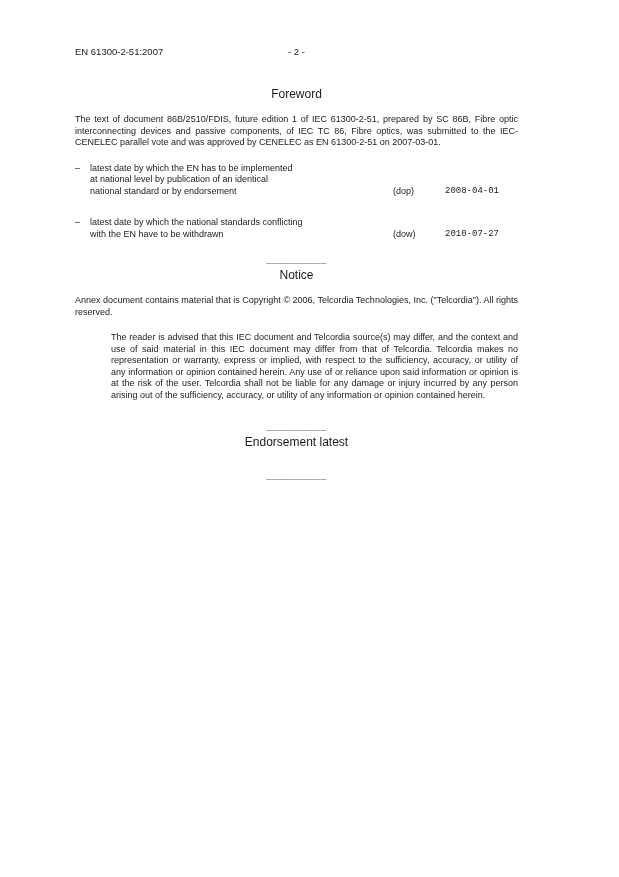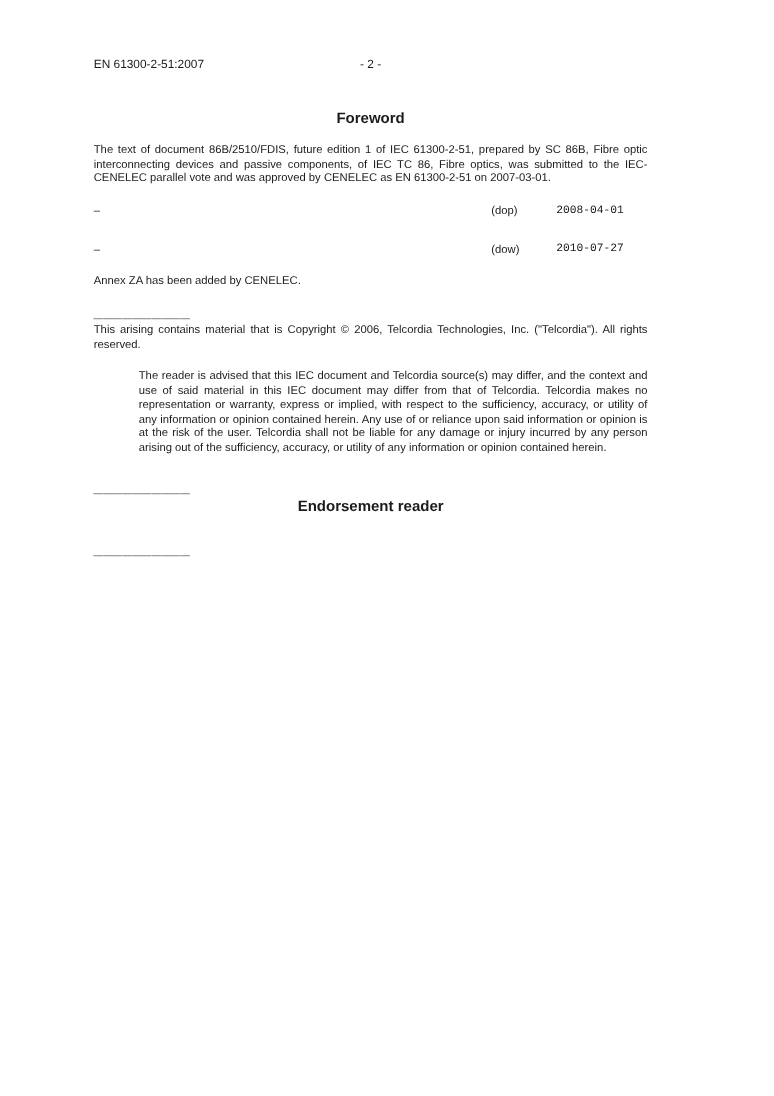--- a/index.html
+++ b/index.html
@@ -34,21 +34,21 @@
   .running-header .hdr-center {
     position: absolute;
     left: 0;
     right: 0;
     top: 0;
     text-align: center;
   }
   .doc-heading {
     font-size: 12px;
     line-height: 14px;
-    font-weight: bold;
+    font-weight: normal;
     text-align: center;
     margin: 0 0 13px 0;
   }
   .para {
     margin: 0 0 14px 0;
     text-align: justify;
   }
   .para.last {
     margin-bottom: 0;
     margin-left: 36px;
@@ -83,23 +83,23 @@
     flex: 0 0 52px;
   }
   .date-value {
     flex: 0 0 auto;
     font-family: Liberation Mono, monospace;
   }
   .annex-note {
     margin: 0;
   }
   .separator {
-    text-align: left;
+    text-align: center;
     color: #8a8a8a;
-    font-size: 13px;
+    font-size: 10px;
     line-height: 10px;
     margin: 14px 0 4px 0;
     letter-spacing: 0.5px;
   }
   .separator.before-endorse {
     margin-top: 20px;
   }
   .separator.final {
     margin-top: 21px;
   }
@@ -115,42 +115,47 @@
   </div>
 
   <div class="doc-heading">Foreword</div>
 
   <p class="para">The text of document 86B/2510/FDIS, future edition 1 of IEC 61300-2-51, prepared by SC 86B, Fibre optic interconnecting devices and passive components, of IEC TC 86, Fibre optics, was submitted to the IEC-CENELEC parallel vote and was approved by CENELEC as EN 61300-2-51 on 2007-03-01.</p>
 
 
   <div class="date-row first">
     <div class="date-desc">
       <span class="date-bullet">–</span>
+      <span class="date-text">latest date by which the EN has to be implemented
+at national level by publication of an identical
+national standard or by endorsement</span>
     </div>
     <span class="date-label">(dop)</span>
     <span class="date-value">2008-04-01</span>
   </div>
 
   <div class="date-row second">
     <div class="date-desc">
       <span class="date-bullet">–</span>
+      <span class="date-text">latest date by which the national standards conflicting
+with the EN have to be withdrawn</span>
     </div>
     <span class="date-label">(dow)</span>
     <span class="date-value">2010-07-27</span>
   </div>
 
-  <p class="annex-note">Annex ZA has been added by CENELEC.</p>
 
   <div class="separator">__________</div>
 
+  <div class="doc-heading">Notice</div>
 
-  <p class="para">This arising contains material that is Copyright © 2006, Telcordia Technologies, Inc. ("Telcordia"). All rights reserved.</p>
+  <p class="para">Annex document contains material that is Copyright © 2006, Telcordia Technologies, Inc. ("Telcordia"). All rights reserved.</p>
 
   <p class="para last">The reader is advised that this IEC document and Telcordia source(s) may differ, and the context and use of said material in this IEC document may differ from that of Telcordia. Telcordia makes no representation or warranty, express or implied, with respect to the sufficiency, accuracy, or utility of any information or opinion contained herein. Any use of or reliance upon said information or opinion is at the risk of the user. Telcordia shall not be liable for any damage or injury incurred by any person arising out of the sufficiency, accuracy, or utility of any information or opinion contained herein.</p>
 
   <div class="separator before-endorse">__________</div>
 
-  <div class="doc-heading">Endorsement reader</div>
+  <div class="doc-heading">Endorsement latest</div>
 
 
   <div class="separator final">__________</div>
 
 </div>
 
 </body></html>

